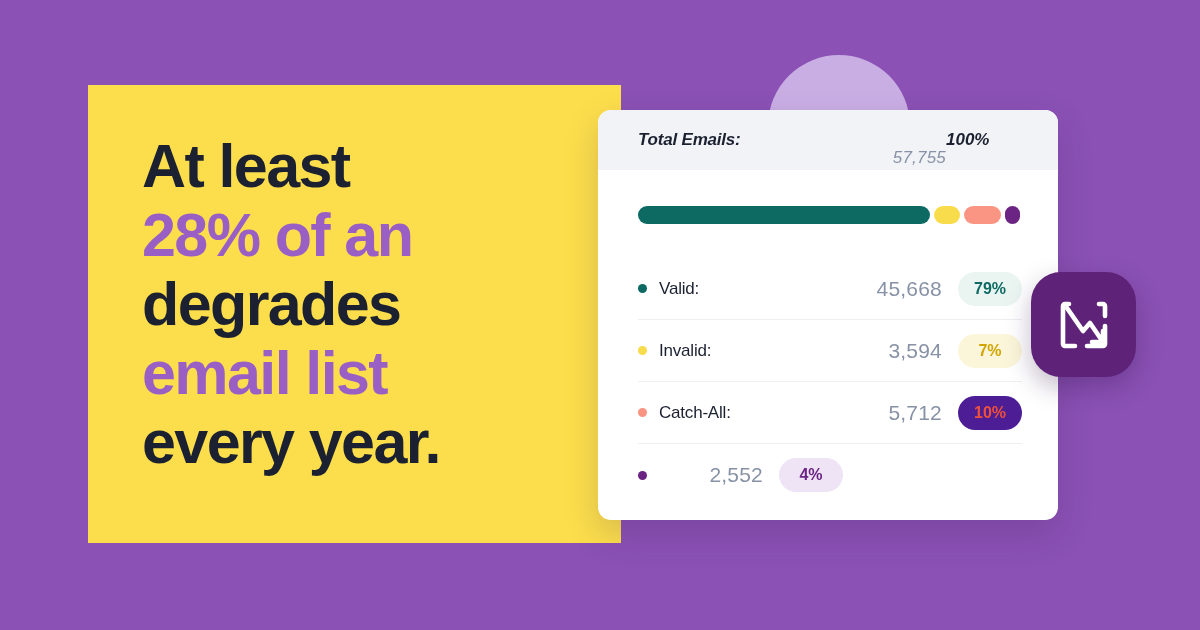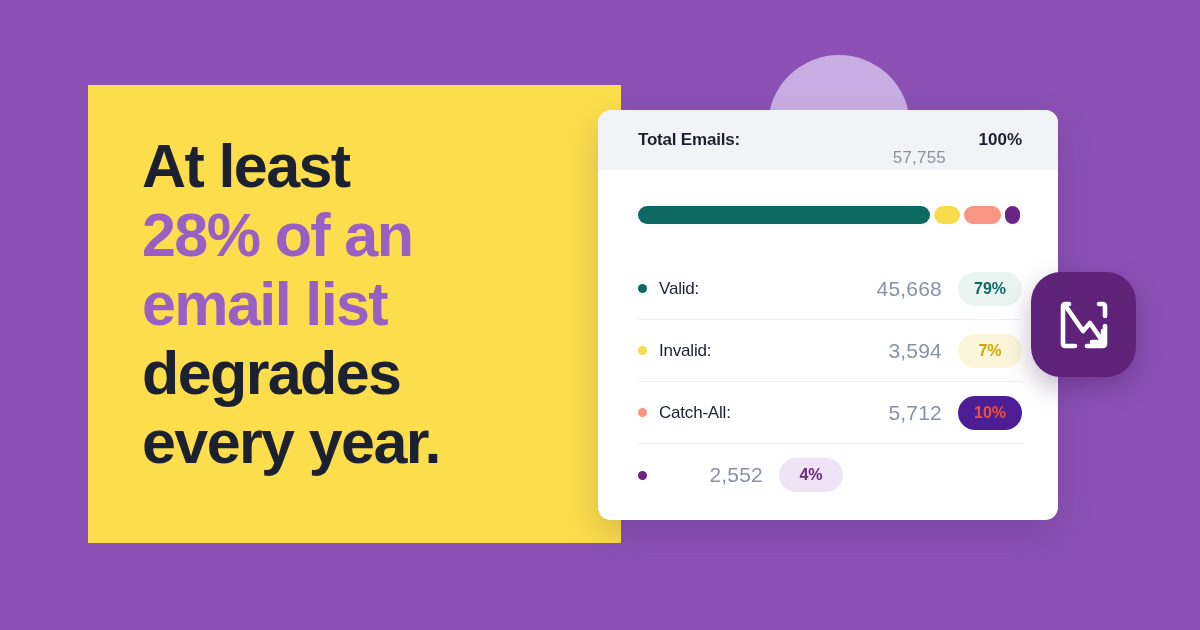--- a/index.html
+++ b/index.html
@@ -72,20 +72,21 @@
     box-shadow: 0 14px 34px rgba(50, 20, 70, 0.18);
     overflow: hidden;
   }
 
   .card-header {
     height: 60px;
     background: #F1F3F6;
     display: flex;
     align-items: center;
     padding: 0 36px 0 40px;
+    font-style: italic;
   }
   .card-header .hdr-label {
     font-size: 17px;
     font-weight: 700;
     color: #1B2130;
     letter-spacing: -0.2px;
     flex: 1;
   }
   .card-header .hdr-count {
     font-size: 17px;
@@ -93,21 +94,21 @@
     width: 110px;
     text-align: right;
     letter-spacing: 0.2px;
     margin-top: 36px;
   }
   .card-header .hdr-pct {
     font-size: 17px;
     font-weight: 700;
     color: #1B2130;
     width: 76px;
-    text-align: right;
+    text-align: left;
   }
 
   
   .bar-wrap {
     padding: 36px 38px 0 40px;
     display: flex;
     gap: 4px;
     height: 18px;
     box-sizing: content-box;
   }
@@ -180,22 +181,22 @@
 
 <div class="canvas">
 
   <div class="deco-circle"></div>
 
   <div class="yellow-block"></div>
 
   <div class="headline">
     <span class="ln">At least</span>
     <span class="ln accent">28% of an</span>
+    <span class="ln">degrades</span>
     <span class="ln accent">email list</span>
-    <span class="ln">degrades</span>
     <span class="ln">every year.</span>
   </div>
 
   <div class="card">
 
     <div class="card-header">
       <span class="hdr-label">Total Emails:</span>
       <span class="hdr-count">57,755</span>
       <span class="hdr-pct">100%</span>
     </div>

